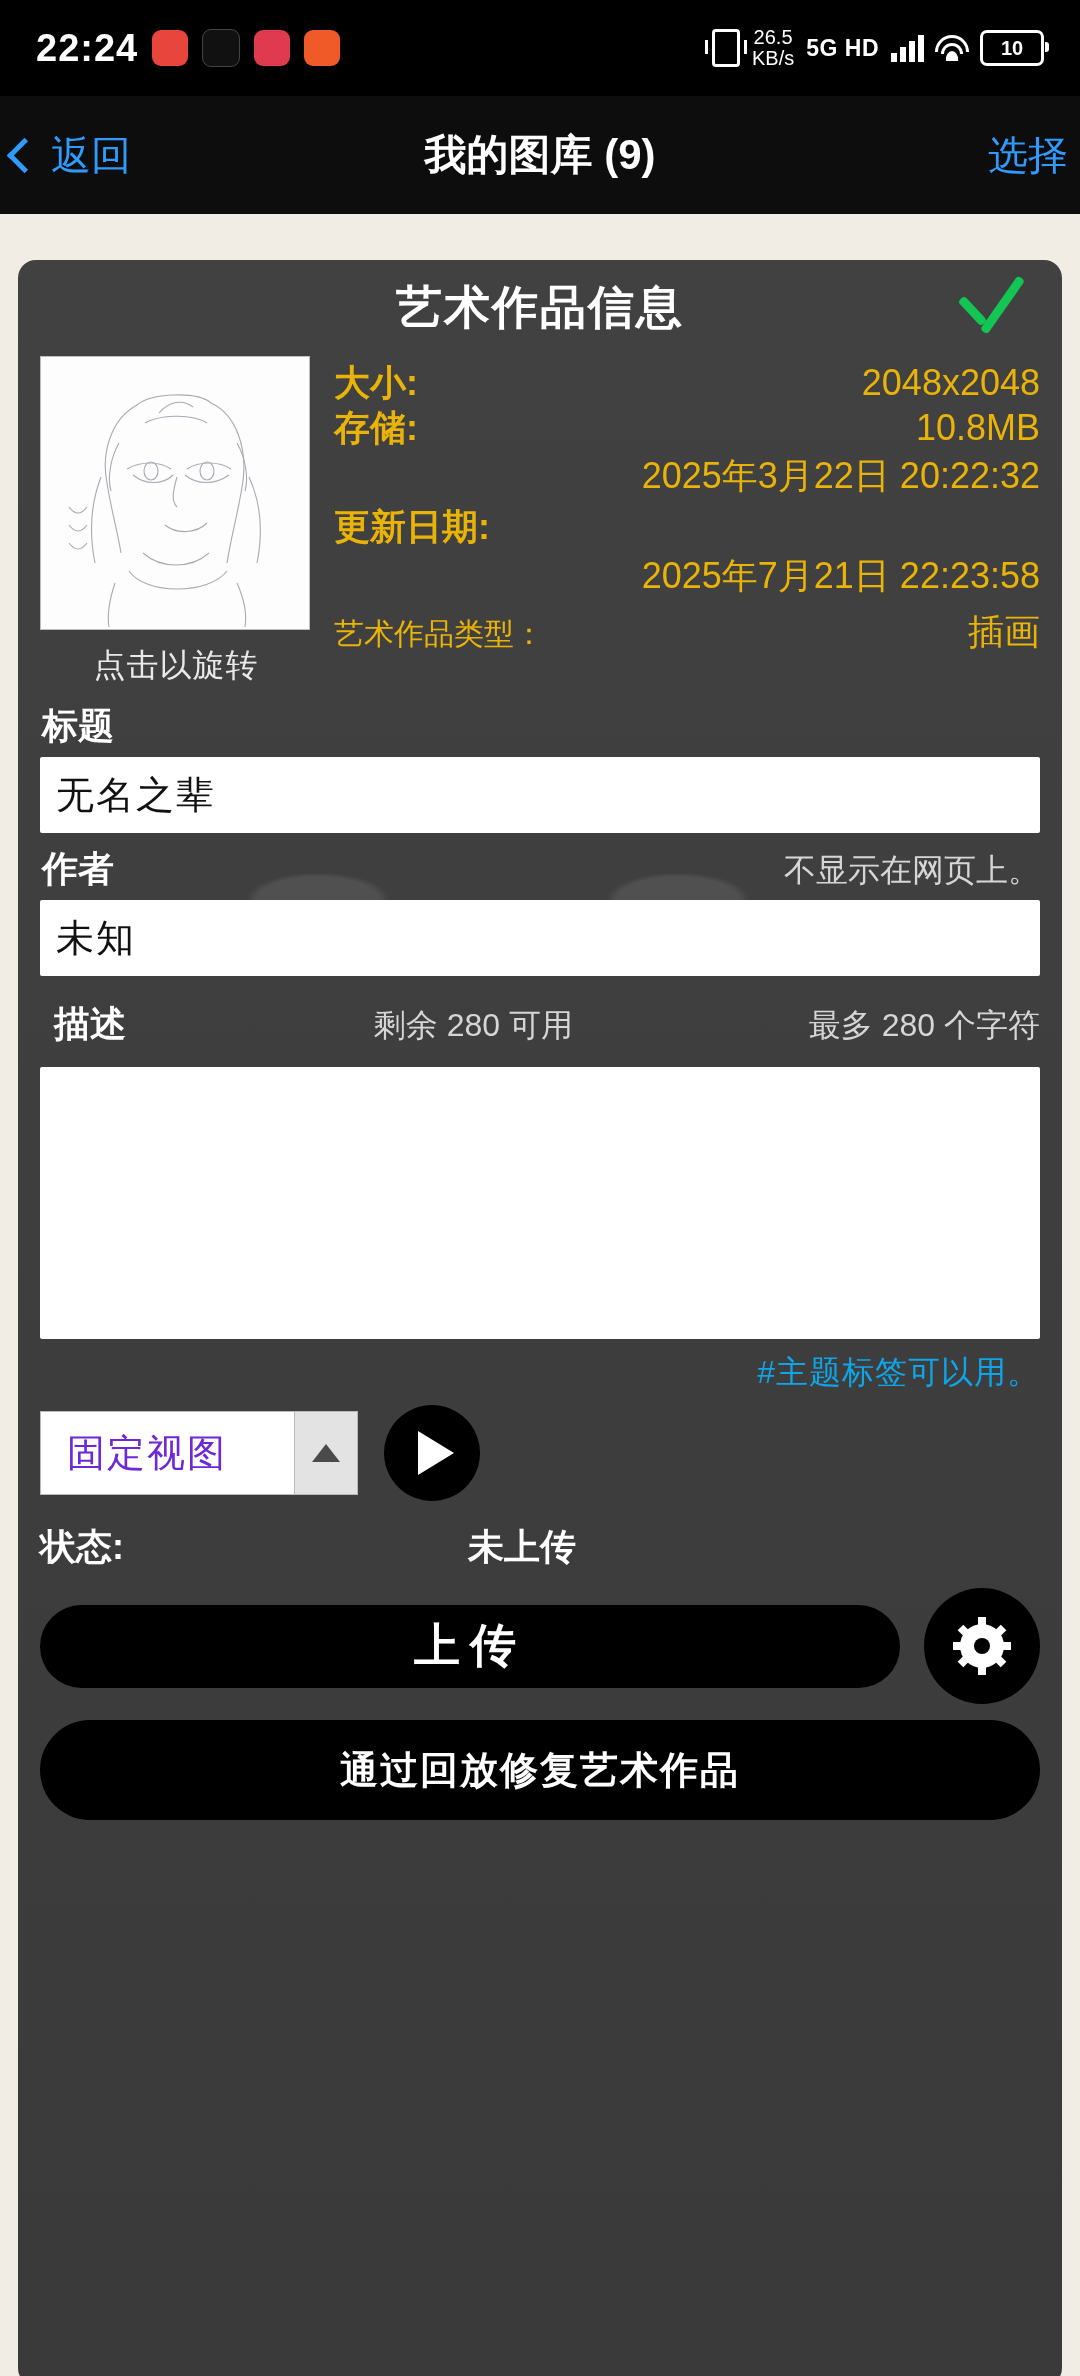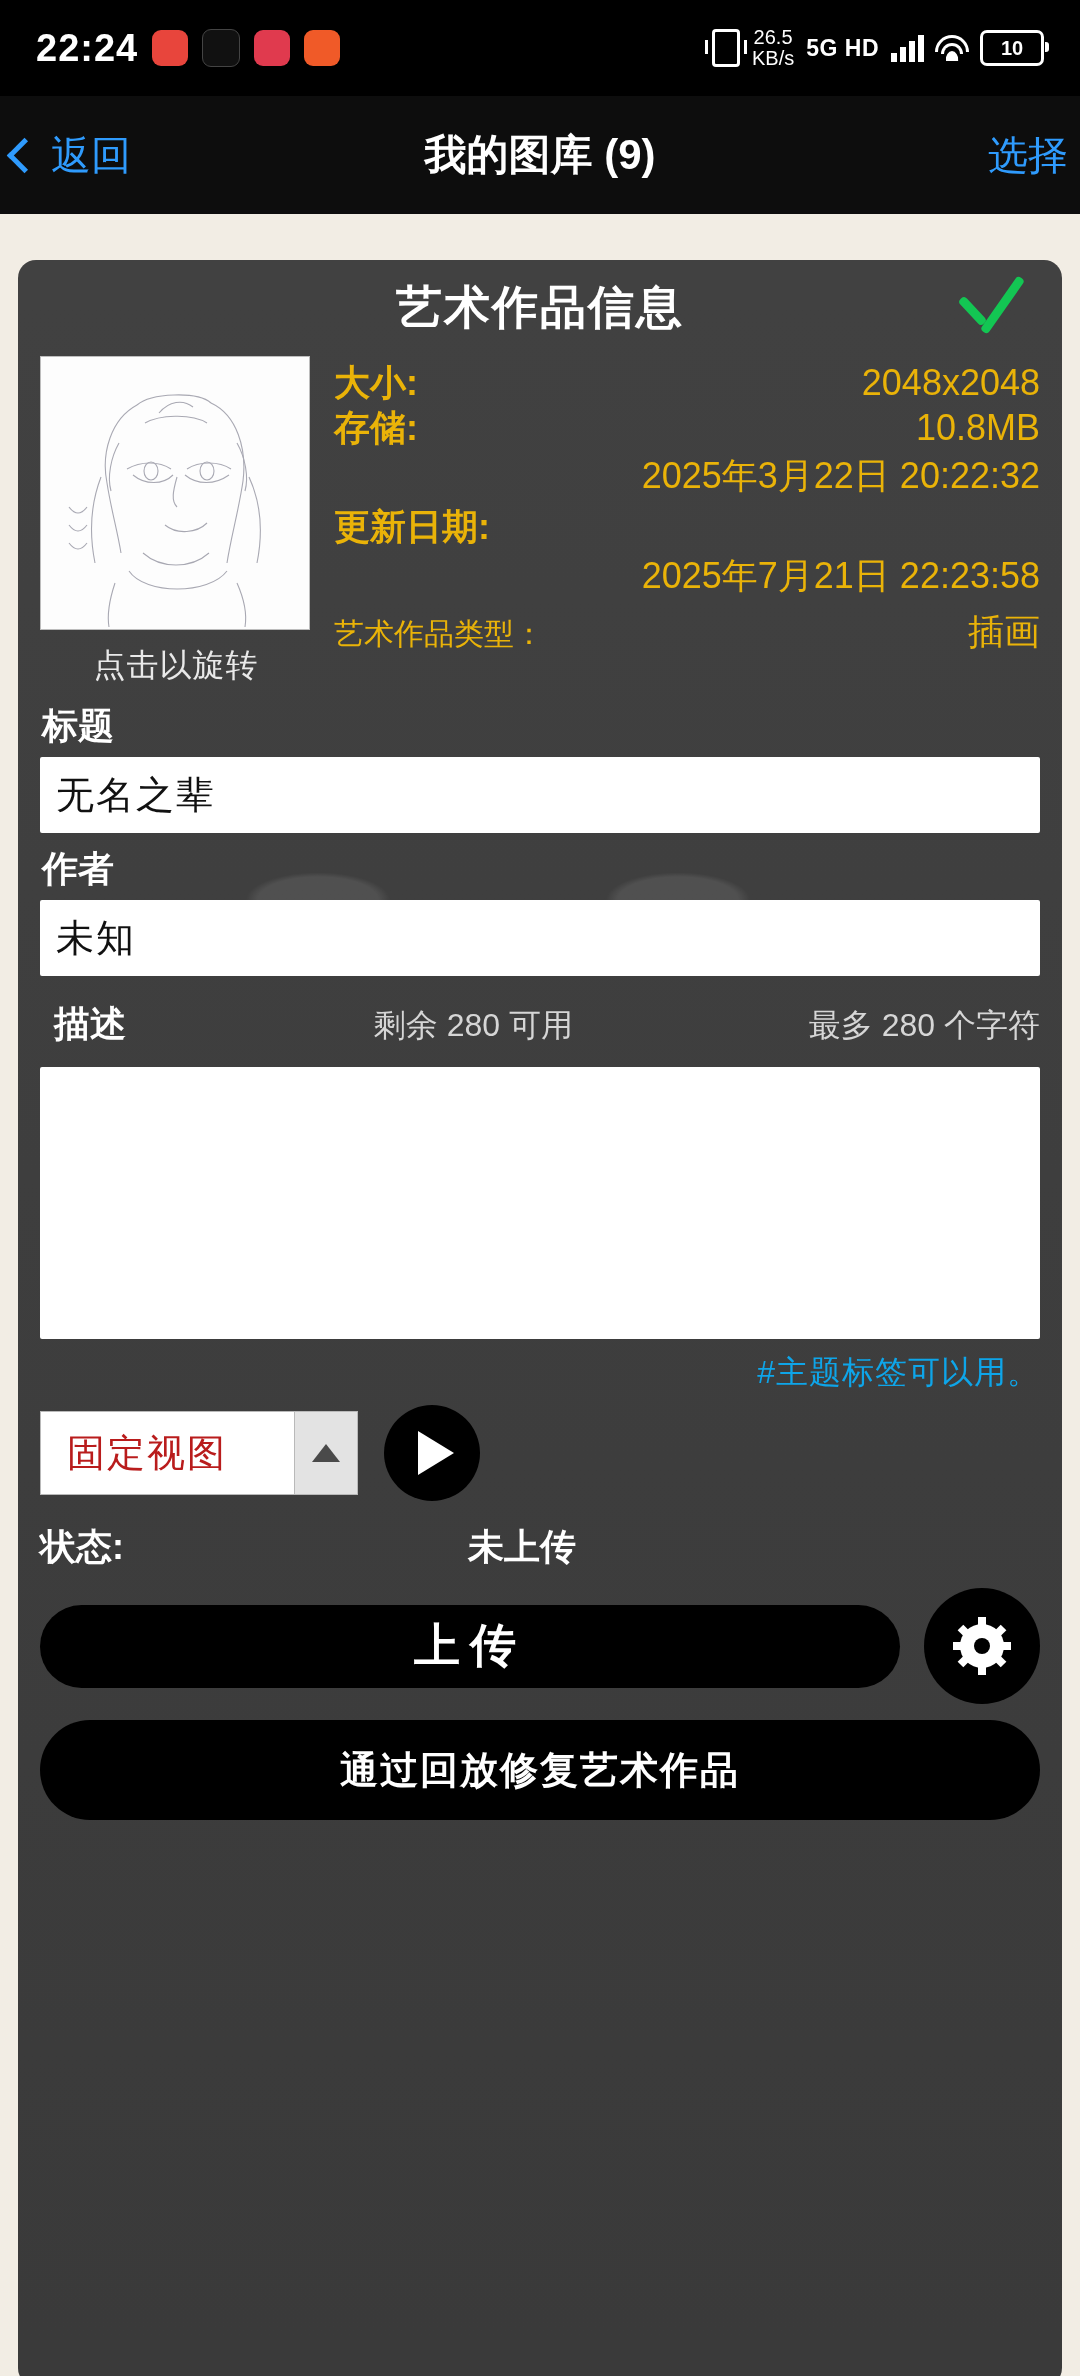--- a/index.html
+++ b/index.html
@@ -357,21 +357,21 @@
     height: 84px;
     background: #fff;
     border: 1px solid #b9b9b9;
     display: flex;
     align-items: center;
     justify-content: space-between;
     box-sizing: border-box;
   }
   .select .sel-val {
     font-size: 38px;
-    color: #b91c1c;
+    color: #6d28d9;
     padding-left: 26px;
     letter-spacing: 2px;
   }
   .select .sel-arrow {
     width: 62px;
     height: 100%;
     background: #e3e3e3;
     border-left: 1px solid #b9b9b9;
     display: flex;
     align-items: center;
@@ -569,20 +569,21 @@
             <span class="v" style="font-size:36px">插画</span>
           </div>
         </div>
       </div>
 
       <div class="field-label">标题</div>
       <div class="textinput" placeholder="">无名之辈</div>
 
       <div class="label-row">
         <span class="field-label" style="margin:0">作者</span>
+        <span class="hint">不显示在网页上。</span>
       </div>
       <div class="textinput" placeholder="">未知</div>
 
       <div class="label-row">
         <span class="field-label" style="margin:12px">描述</span>
         <span class="hint">剩余 280 可用</span>
         <span class="hint2">最多 280 个字符</span>
       </div>
       <div class="textarea" placeholder=""></div>
       <div class="hashtag-note">#主题标签可以用。</div>

